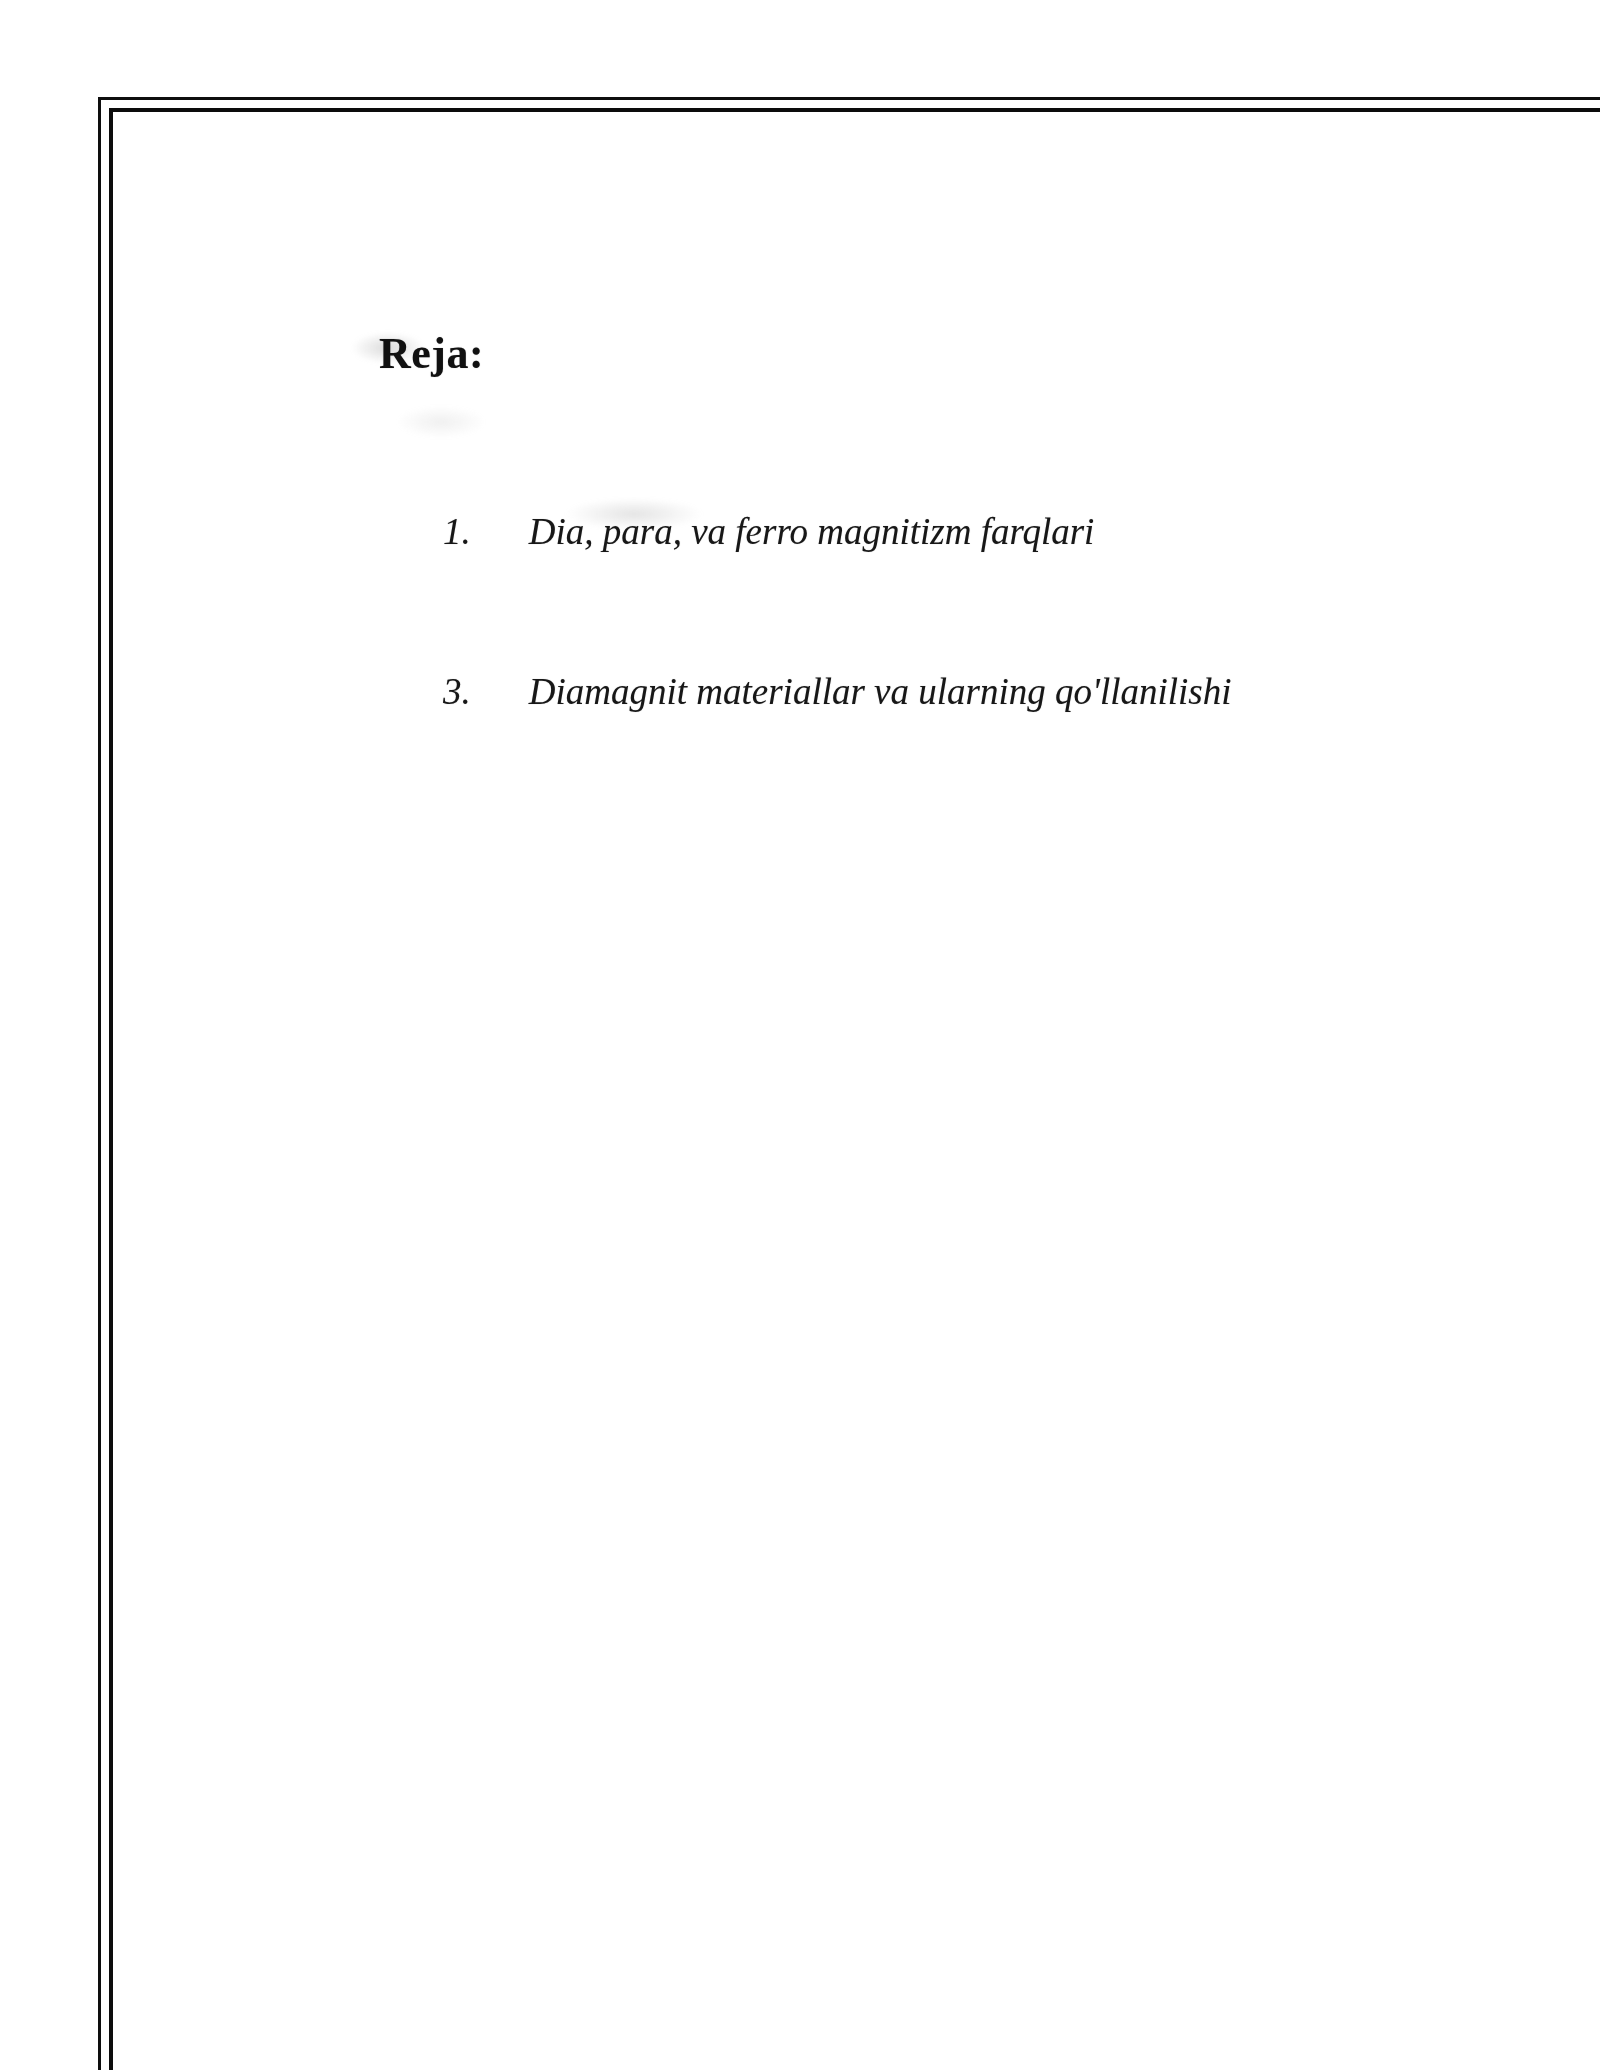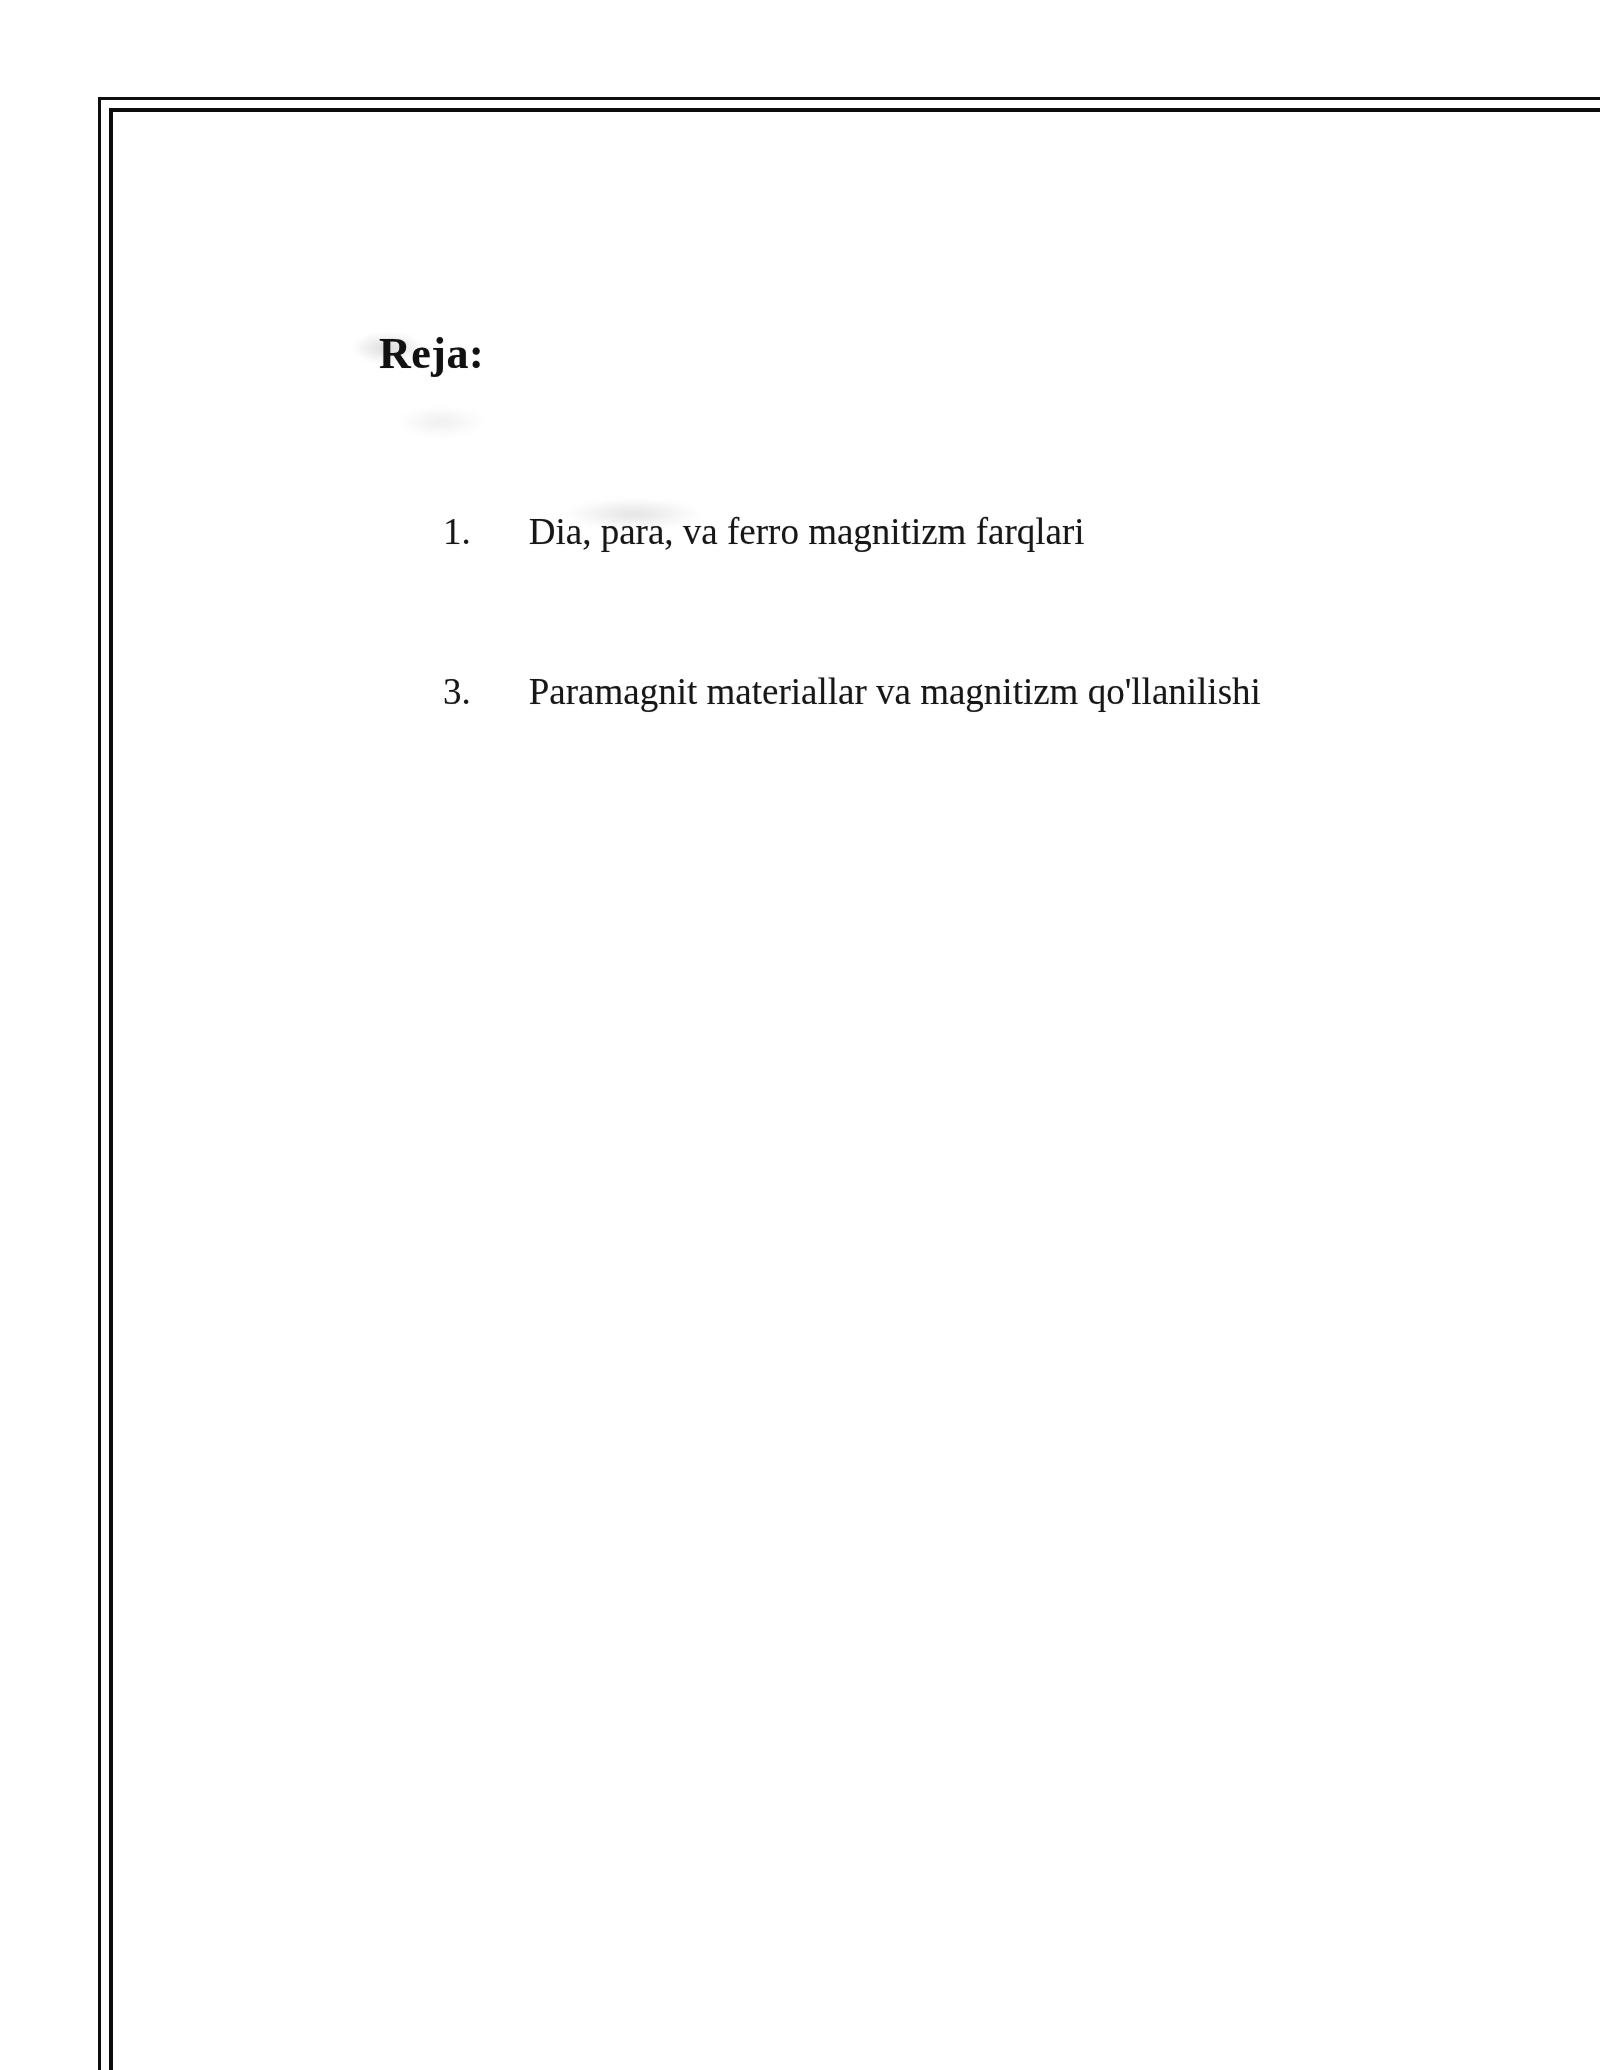--- a/index.html
+++ b/index.html
@@ -45,20 +45,21 @@
   }
   .plan-list {
     margin-top: 36px;
   }
   .plan-line {
     font-size: 37px;
     line-height: 48px;
     white-space: nowrap;
     color: #171717;
     text-shadow: 0 0 1px rgba(20,20,20,0.3);
+    font-style: italic;
   }
   .item-number {
     display: inline-block;
     margin-right: 10px;
   }
   
   .smudge {
     position: absolute;
     pointer-events: none;
     filter: blur(2px);
@@ -93,18 +94,18 @@
     <div class="heading">Reja:</div>
 
     <div class="plan-list">
 
       <div class="plan-line">
         <span class="item-number">1.</span><span>Dia, para, va ferro magnitizm farqlari</span>
       </div>
 
 
       <div class="plan-line">
-        <span class="item-number">3.</span><span>Paramagnit materiallar va magnitizm qo'llanilishi</span>
+        <span class="item-number">3.</span><span>Diamagnit materiallar va ularning qo'llanilishi</span>
       </div>
 
     </div>
   </div>
 </div>
 
 </body></html>

